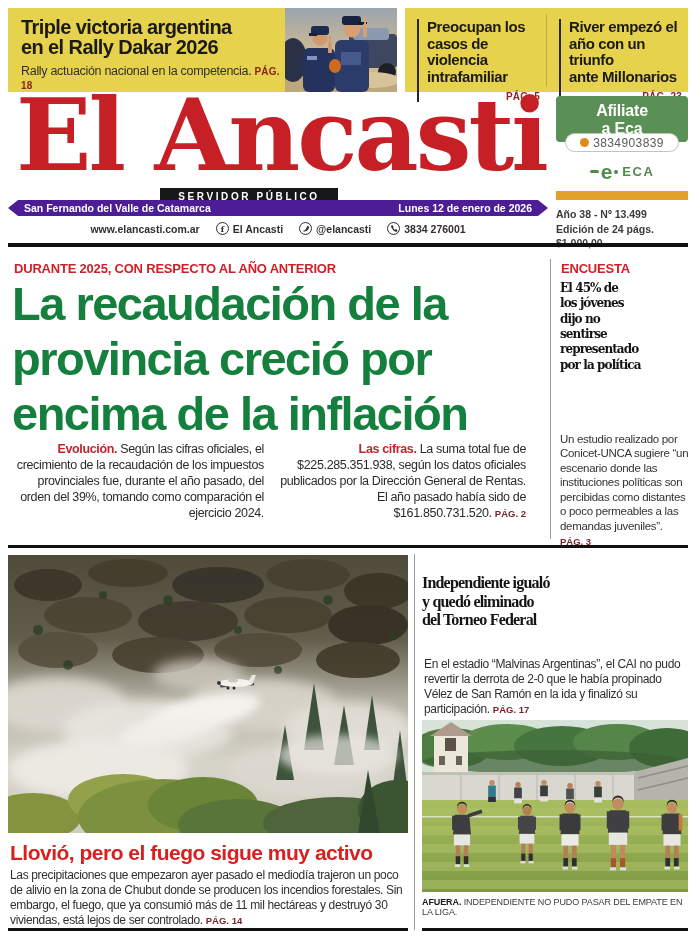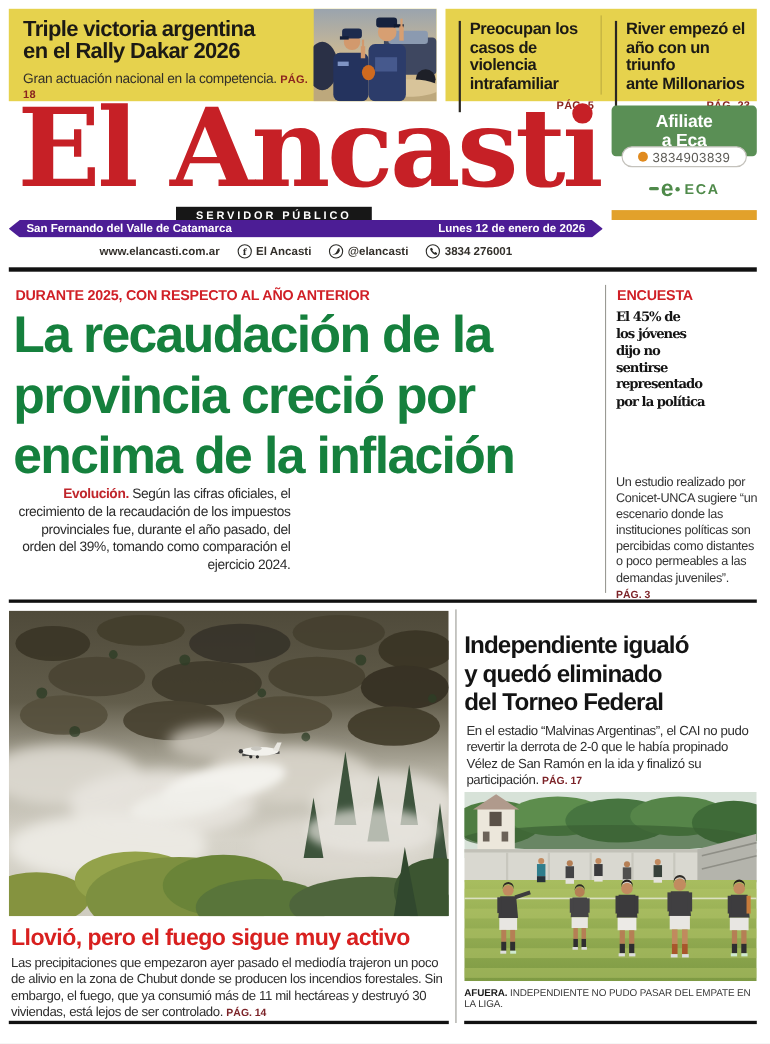--- a/index.html
+++ b/index.html
@@ -123,22 +123,22 @@
   .fire-body {
     position:absolute; left:10px; top:868px; width:396px;
     font-size:12px; line-height:1.24; letter-spacing:-0.35px; color:#2f2f2f;
   }
   .rule-bl { position:absolute; left:8px; top:928px; width:400px; height:3px; background:#111; }
 
   
   .sports-kicker { position:absolute; left:424px; top:556px; }
   .sports-headline {
     position:absolute; left:422px; top:574px; width:268px;
-    font-family:Liberation Sans, sans-serif; font-weight:bold;
-    font-size:22px; line-height:1.16; letter-spacing:-0.8px; color:#141414;
+    font-family:Liberation Serif, serif; font-weight:bold;
+    font-size:16px; line-height:1.16; letter-spacing:-0.8px; color:#141414;
   }
   .sports-body {
     position:absolute; left:424px; top:657px; width:262px;
     font-size:12px; line-height:1.24; letter-spacing:-0.35px; color:#2f2f2f;
   }
   .sports-photo { position:absolute; left:422px; top:720px; width:266px; height:172px; overflow:hidden; }
   .sports-caption {
     position:absolute; left:422px; top:897px; width:266px;
     font-size:9px; letter-spacing:-0.1px; color:#3a3a3a;
   }
@@ -148,21 +148,21 @@
 </head>
 <body>
 
 <div class="page">
 
   <div class="topbar">
     <div class="tb-left">
       <div class="tb-left-text">
         <div class="tb-h1 prewrap">Triple victoria argentina
 en el Rally Dakar 2026</div>
-        <div class="tb-deck"><span>Gran actuación nacional en la competencia.</span> <span class="tb-page">PÁG. 18</span></div>
+        <div class="tb-deck"><span>Rally actuación nacional en la competencia.</span> <span class="tb-page">PÁG. 18</span></div>
       </div>
       <div class="tb-photo">
         <svg viewBox="0 0 112 84" width="112" height="84" preserveAspectRatio="none">
           <defs>
             <linearGradient id="dk" x1="0" y1="0" x2="0" y2="1">
               <stop offset="0" stop-color="#9aa4ae"></stop>
                 <stop offset="0.6" stop-color="#d6bd8e"></stop>
                 <stop offset="1" stop-color="#c9b184"></stop>
             </linearGradient>
           </defs>
@@ -262,28 +262,34 @@
       <span class="pill-dot"></span>
       <span>3834903839</span>
     </div>
     <div class="eca-logo">
       <span class="eca-dash"></span>
       <span class="eca-e">e</span>
       <span class="eca-dot"></span>
       <span class="eca-txt">ECA</span>
     </div>
     <div class="orange-bar"></div>
+    <div class="edition">
+      <div>Año 38 - Nº 13.499</div>
+      <div>Edición de 24 págs.</div>
+      <div>$1.000,00.</div>
+    </div>
   </div>
 
   <div class="rule-thick"></div>
 
   <div class="kicker kicker1">DURANTE 2025, CON RESPECTO AL AÑO ANTERIOR</div>
   <h1 class="headline1">La recaudación de la provincia creció por encima de la inflación</h1>
   <div class="deck">
     <p class="deck-col"><span class="red-lead">Evolución.</span><span> Según las cifras oficiales, el crecimiento de la recaudación de los impuestos provinciales fue, durante el año pasado, del orden del 39%, tomando como comparación el ejercicio 2024.</span></p>
+    <p class="deck-col"><span class="red-lead">Las cifras.</span><span> La suma total fue de $225.285.351.938, según los datos oficiales publicados por la Dirección General de Rentas. El año pasado había sido de $161.850.731.520. </span><span class="pag-tag">PÁG. 2</span></p>
   </div>
 
   <div class="vdiv vdiv-top"></div>
 
   <div class="kicker survey-kicker">ENCUESTA</div>
   <h2 class="survey-headline prewrap">El 45% de
 los jóvenes
 dijo no
 sentirse
 representado

